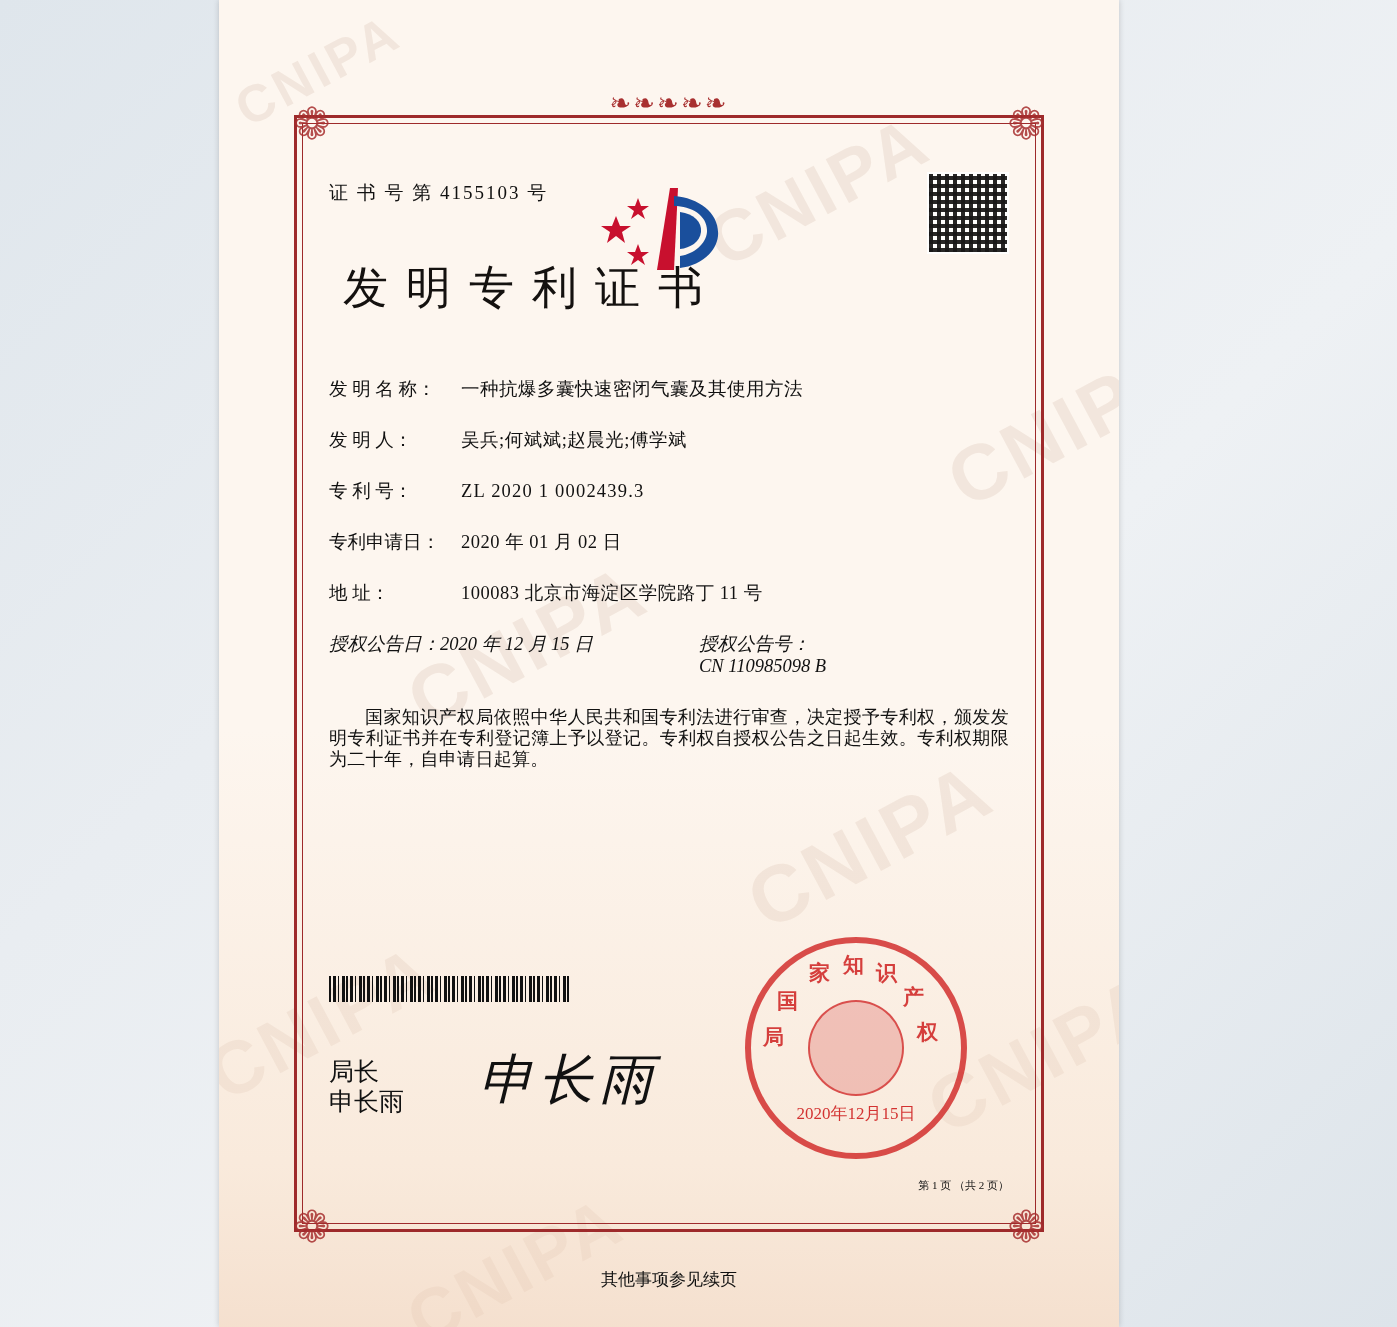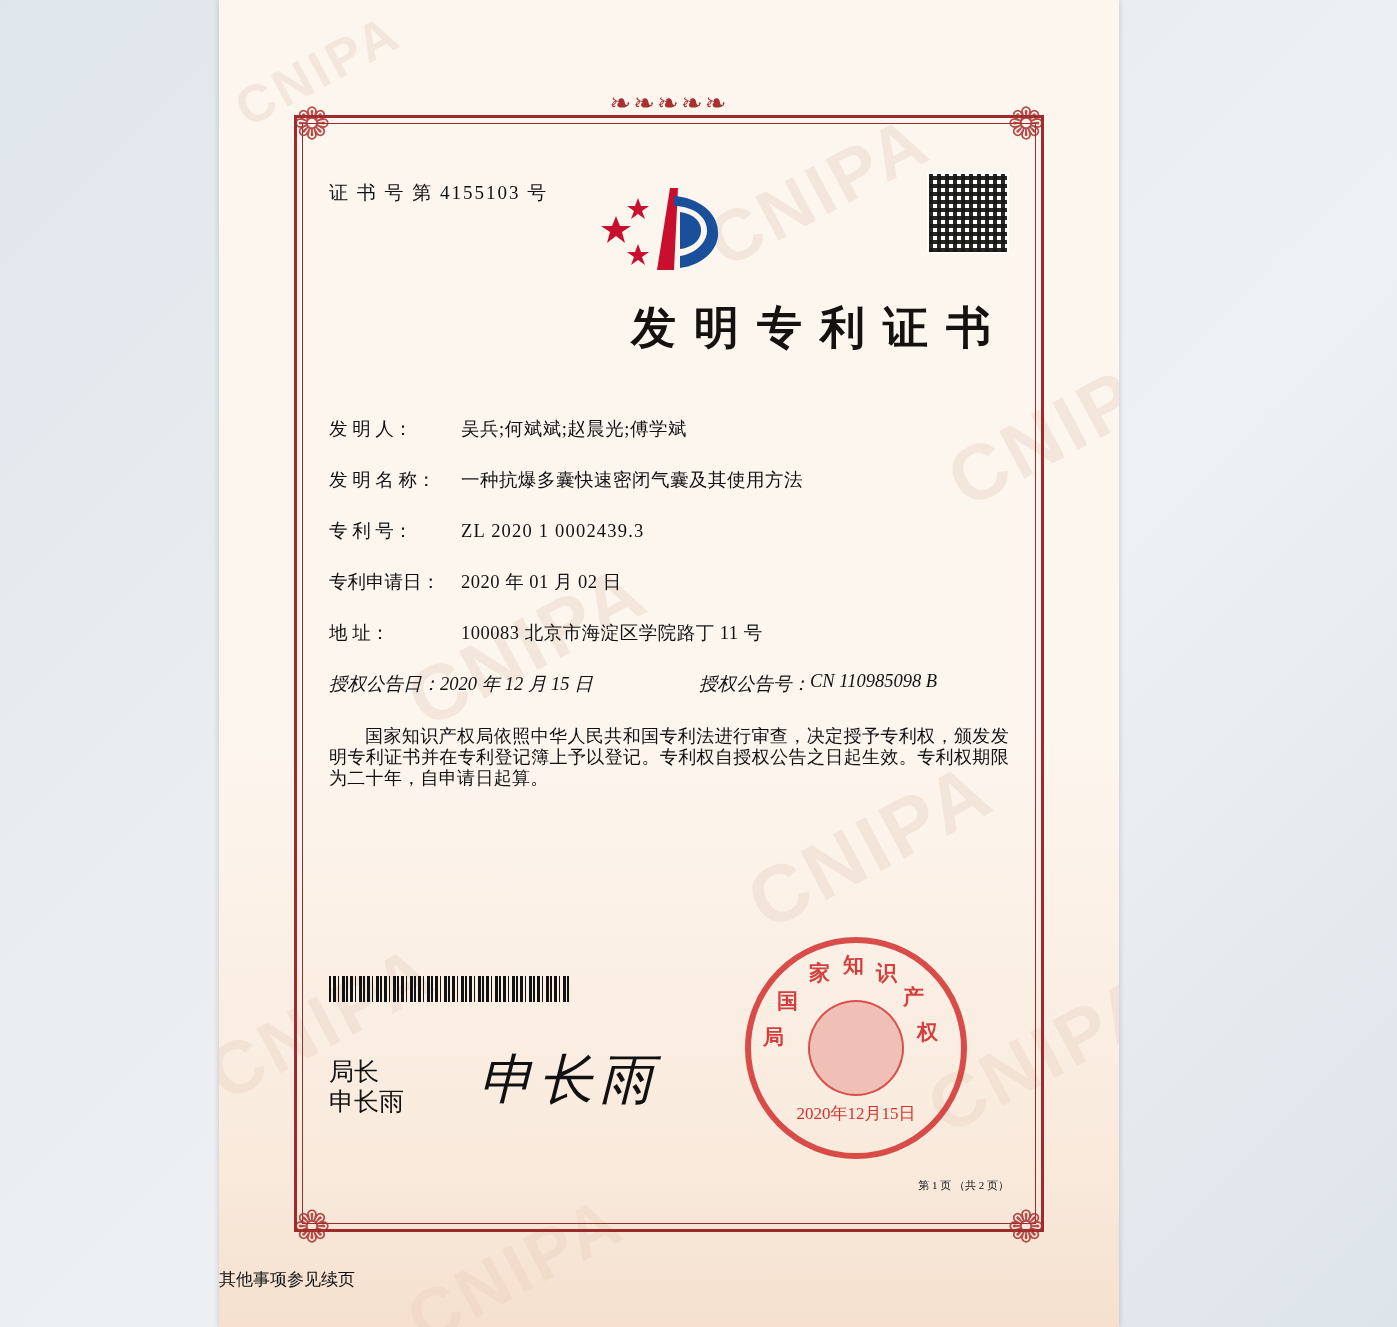--- a/index.html
+++ b/index.html
@@ -131,26 +131,26 @@
     height: 78px;
     background:
       repeating-linear-gradient(90deg, #111 0 4px, #fff 4px 8px),
       repeating-linear-gradient(0deg, #111 0 4px, #fff 4px 8px);
     background-blend-mode: multiply;
     border: 2px solid #fff;
     opacity: .9;
   }
 
   .title {
-    text-align: right;
+    text-align: left;
     font-size: 45px;
     letter-spacing: 18px;
-    font-weight: bold;
+    font-weight: normal;
     color: #14110f;
-    margin: 92px 0 0 14px;
+    margin: 52px 0 0 14px;
     font-family: "Liberation Serif", "DejaVu Serif", serif;
   }
 
   .fields {
     margin-top: 58px;
     font-size: 18.5px;
     color: #111;
   }
   .field-row {
     display: flex;
@@ -166,21 +166,21 @@
   .f-val { flex: 1 1 auto; letter-spacing: .5px; }
   .f-val.mono { font-family: "Liberation Serif", serif; letter-spacing: 1.2px; }
 
   .two-col {
     display: flex;
     margin-bottom: 26px;
     font-size: 18.5px;
     font-style: italic;
   }
   .two-col .left { width: 370px; display: flex; }
-  .two-col .right { display: flex; }
+  .two-col .right { display: flex; flex-direction: column; }
   .tc-label { white-space: nowrap; }
 
   .para {
     margin-top: 30px;
     font-size: 18px;
     line-height: 21px;
     color: #111;
     text-align: justify;
     letter-spacing: .3px;
   }
@@ -265,21 +265,21 @@
     bottom: 24px;
     text-align: right;
     font-size: 11px;
     color: #111;
   }
 
   .footnote {
     position: absolute;
     left: 0; right: 0;
     bottom: 36px;
-    text-align: left;
+    text-align: center;
     font-size: 17px;
     color: #111;
     z-index: 6;
   }
 </style>
 </head>
 <body>
 
 <div class="viewport">
 
@@ -319,26 +319,26 @@
       </div>
 
       <div class="qr"></div>
 
       <div class="cert-no">证 书 号 第 4155103 号</div>
 
       <div class="title">发明专利证书</div>
 
       <div class="fields">
         <div class="field-row">
+          <div class="f-label">发 明 名 称：</div>
+          <div class="f-val">一种抗爆多囊快速密闭气囊及其使用方法</div>
+        </div>
+        <div class="field-row">
           <div class="f-label">发 明 人：</div>
           <div class="f-val">吴兵;何斌斌;赵晨光;傅学斌</div>
-        </div>
-        <div class="field-row">
-          <div class="f-label">发 明 名 称：</div>
-          <div class="f-val">一种抗爆多囊快速密闭气囊及其使用方法</div>
         </div>
         <div class="field-row">
           <div class="f-label">专 利 号：</div>
           <div class="f-val mono">ZL 2020 1 0002439.3</div>
         </div>
         <div class="field-row">
           <div class="f-label">专利申请日：</div>
           <div class="f-val">2020 年 01 月 02 日</div>
         </div>
         <div class="field-row">

